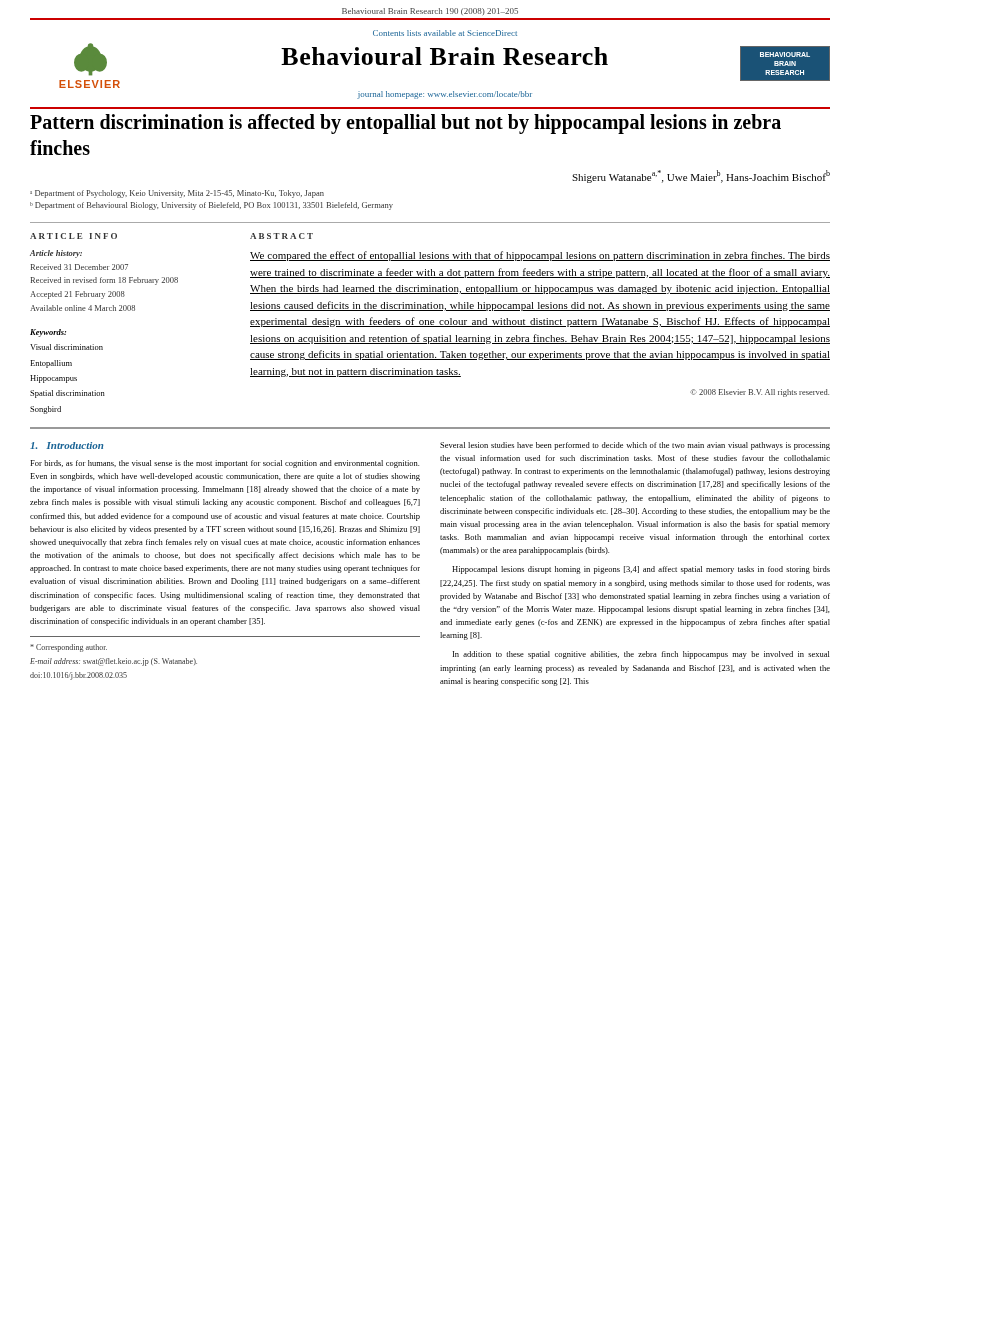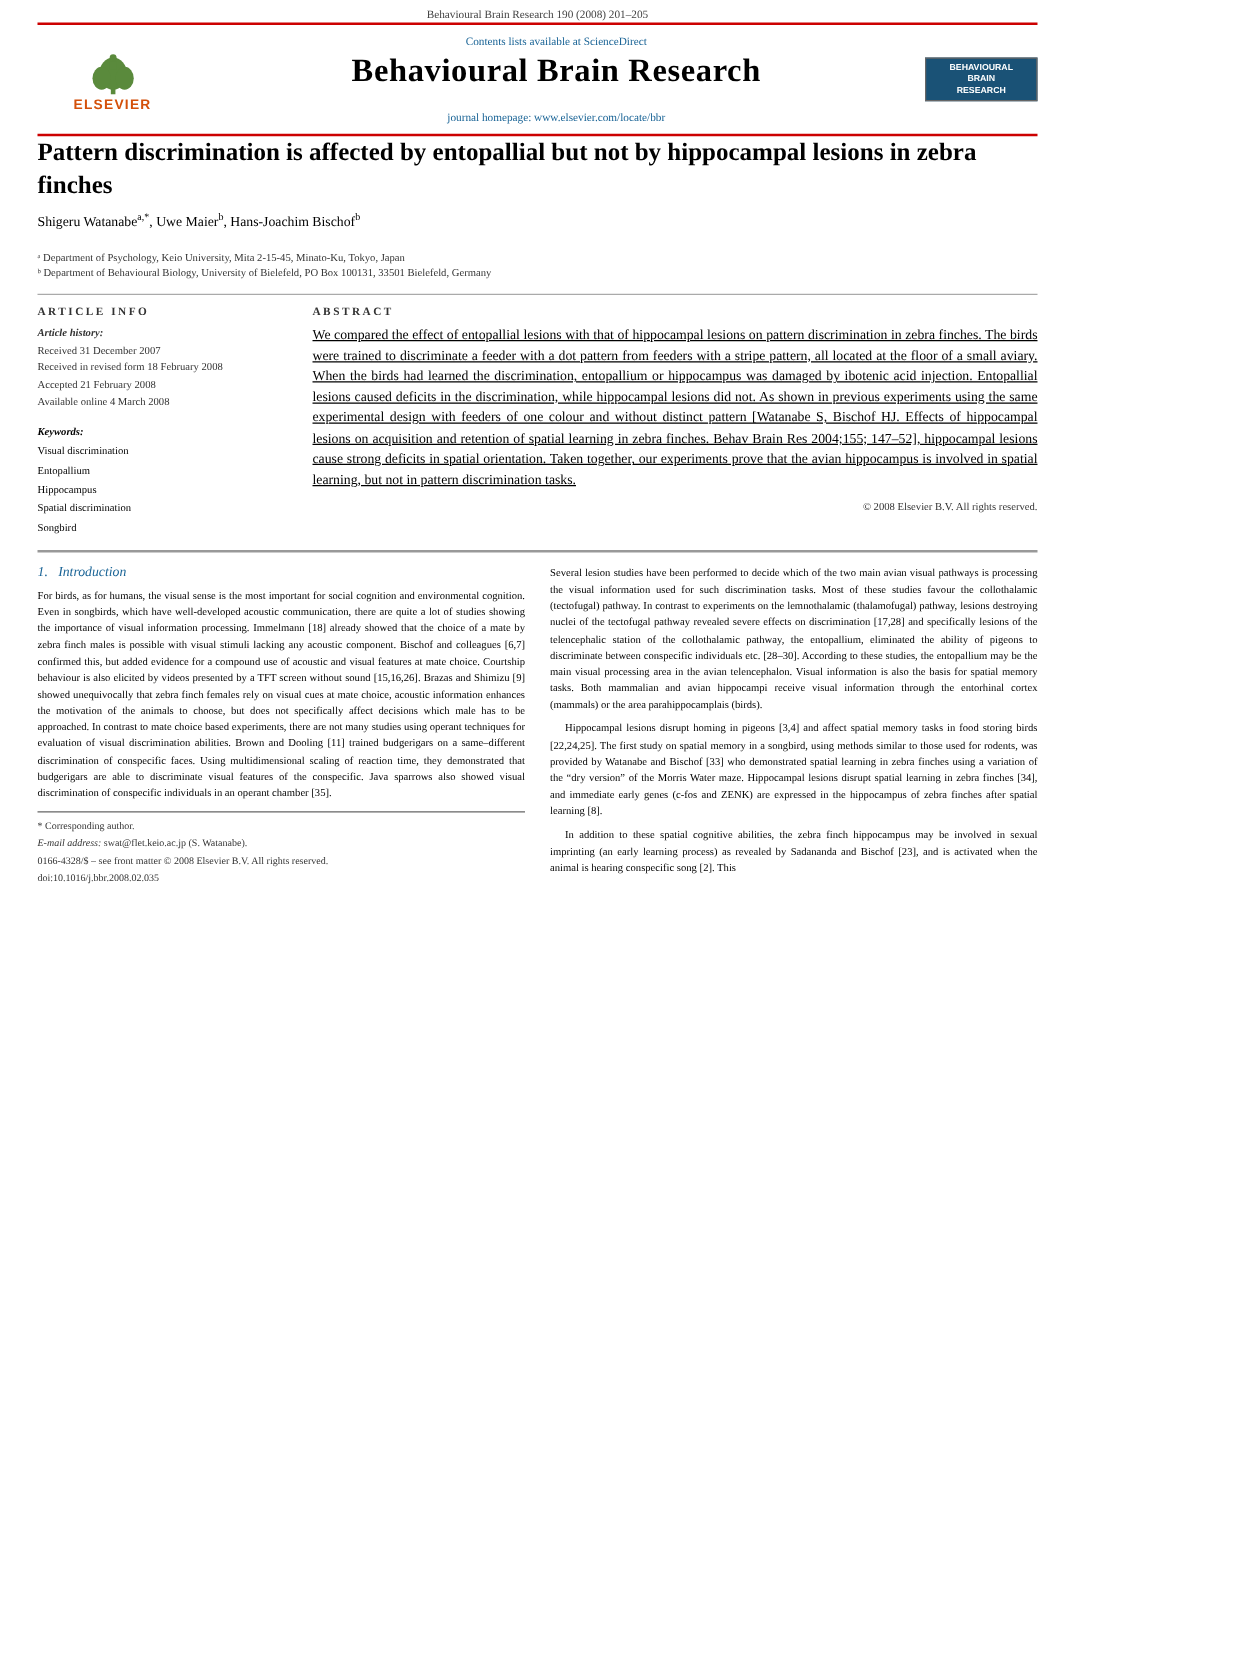--- a/index.html
+++ b/index.html
@@ -111,21 +111,22 @@
       font-size: 20px;
       font-weight: bold;
       color: #000;
       line-height: 1.3;
       margin-bottom: 8px;
     }
 
     .authors {
       font-size: 11px;
       color: #000;
-      margin-bottom: 16px;
+      margin-bottom: 4px;
+      text-align: right;
     }
 
     .authors sup {
       font-size: 8px;
     }
 
     .affiliations {
       font-size: 8.5px;
       color: #333;
       margin-bottom: 6px;
@@ -209,21 +210,21 @@
     .body-left {
       flex: 1;
     }
 
     .body-right {
       flex: 1;
     }
 
     .section-heading {
       font-size: 11px;
-      font-weight: normal;
+      font-weight: bold;
       font-style: italic;
       color: #1a6496;
       margin-bottom: 6px;
     }
 
     .body-text {
       font-size: 8.5px;
       line-height: 1.55;
       text-align: justify;
       color: #000;
@@ -387,21 +388,20 @@
         <div class="body-text">
           <p>For birds, as for humans, the visual sense is the most important for social cognition and environmental cognition. Even in songbirds, which have well-developed acoustic communication, there are quite a lot of studies showing the importance of visual information processing. Immelmann [18] already showed that the choice of a mate by zebra finch males is possible with visual stimuli lacking any acoustic component. Bischof and colleagues [6,7] confirmed this, but added evidence for a compound use of acoustic and visual features at mate choice. Courtship behaviour is also elicited by videos presented by a TFT screen without sound [15,16,26]. Brazas and Shimizu [9] showed unequivocally that zebra finch females rely on visual cues at mate choice, acoustic information enhances the motivation of the animals to choose, but does not specifically affect decisions which male has to be approached. In contrast to mate choice based experiments, there are not many studies using operant techniques for evaluation of visual discrimination abilities. Brown and Dooling [11] trained budgerigars on a same–different discrimination of conspecific faces. Using multidimensional scaling of reaction time, they demonstrated that budgerigars are able to discriminate visual features of the conspecific. Java sparrows also showed visual discrimination of conspecific individuals in an operant chamber [35].</p>
         </div>
 
         <div class="footnote-area">
           <p>* Corresponding author.</p>
           <p>
             <em>E-mail address:</em>
             <span>swat@flet.keio.ac.jp (S. Watanabe).</span>
           </p>
-          <p>0166-4328/$ – see front matter © 2008 Elsevier B.V. All rights reserved.</p>
           <p>doi:10.1016/j.bbr.2008.02.035</p>
         </div>
       </div>
 
       <div class="body-right">
         <div class="body-text">
           <p>Several lesion studies have been performed to decide which of the two main avian visual pathways is processing the visual information used for such discrimination tasks. Most of these studies favour the collothalamic (tectofugal) pathway. In contrast to experiments on the lemnothalamic (thalamofugal) pathway, lesions destroying nuclei of the tectofugal pathway revealed severe effects on discrimination [17,28] and specifically lesions of the telencephalic station of the collothalamic pathway, the entopallium, eliminated the ability of pigeons to discriminate between conspecific individuals etc. [28–30]. According to these studies, the entopallium may be the main visual processing area in the avian telencephalon. Visual information is also the basis for spatial memory tasks. Both mammalian and avian hippocampi receive visual information through the entorhinal cortex (mammals) or the area parahippocamplais (birds).</p>
           <p>Hippocampal lesions disrupt homing in pigeons [3,4] and affect spatial memory tasks in food storing birds [22,24,25]. The first study on spatial memory in a songbird, using methods similar to those used for rodents, was provided by Watanabe and Bischof [33] who demonstrated spatial learning in zebra finches using a variation of the “dry version” of the Morris Water maze. Hippocampal lesions disrupt spatial learning in zebra finches [34], and immediate early genes (c-fos and ZENK) are expressed in the hippocampus of zebra finches after spatial learning [8].</p>
           <p>In addition to these spatial cognitive abilities, the zebra finch hippocampus may be involved in sexual imprinting (an early learning process) as revealed by Sadananda and Bischof [23], and is activated when the animal is hearing conspecific song [2]. This</p>
         </div>

